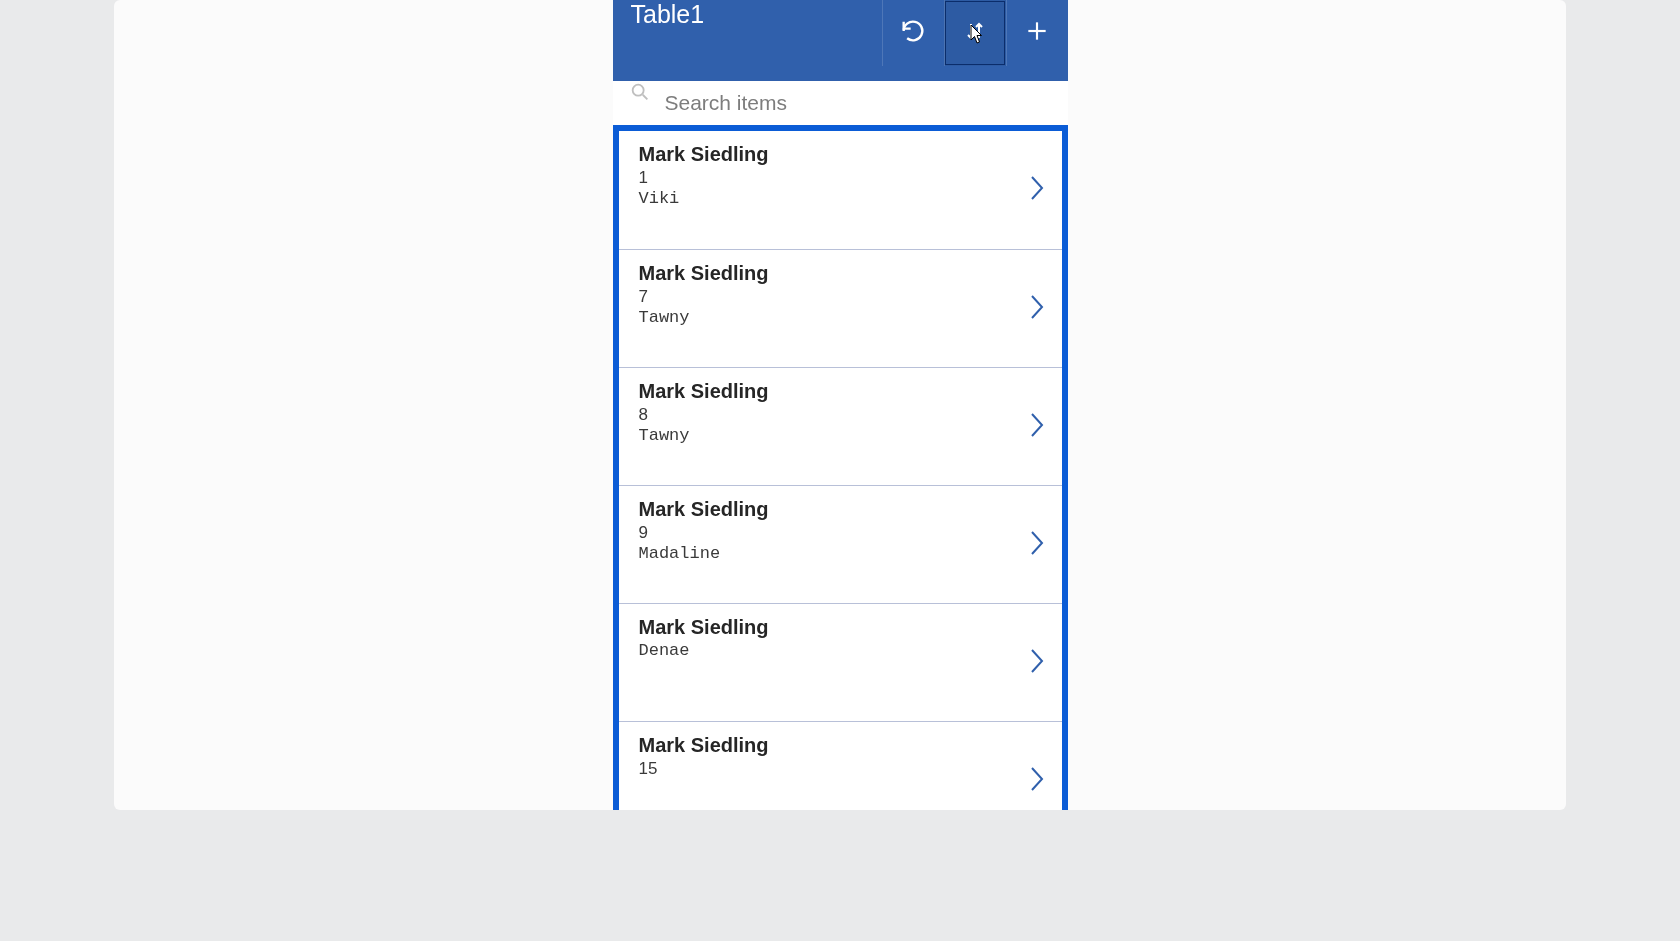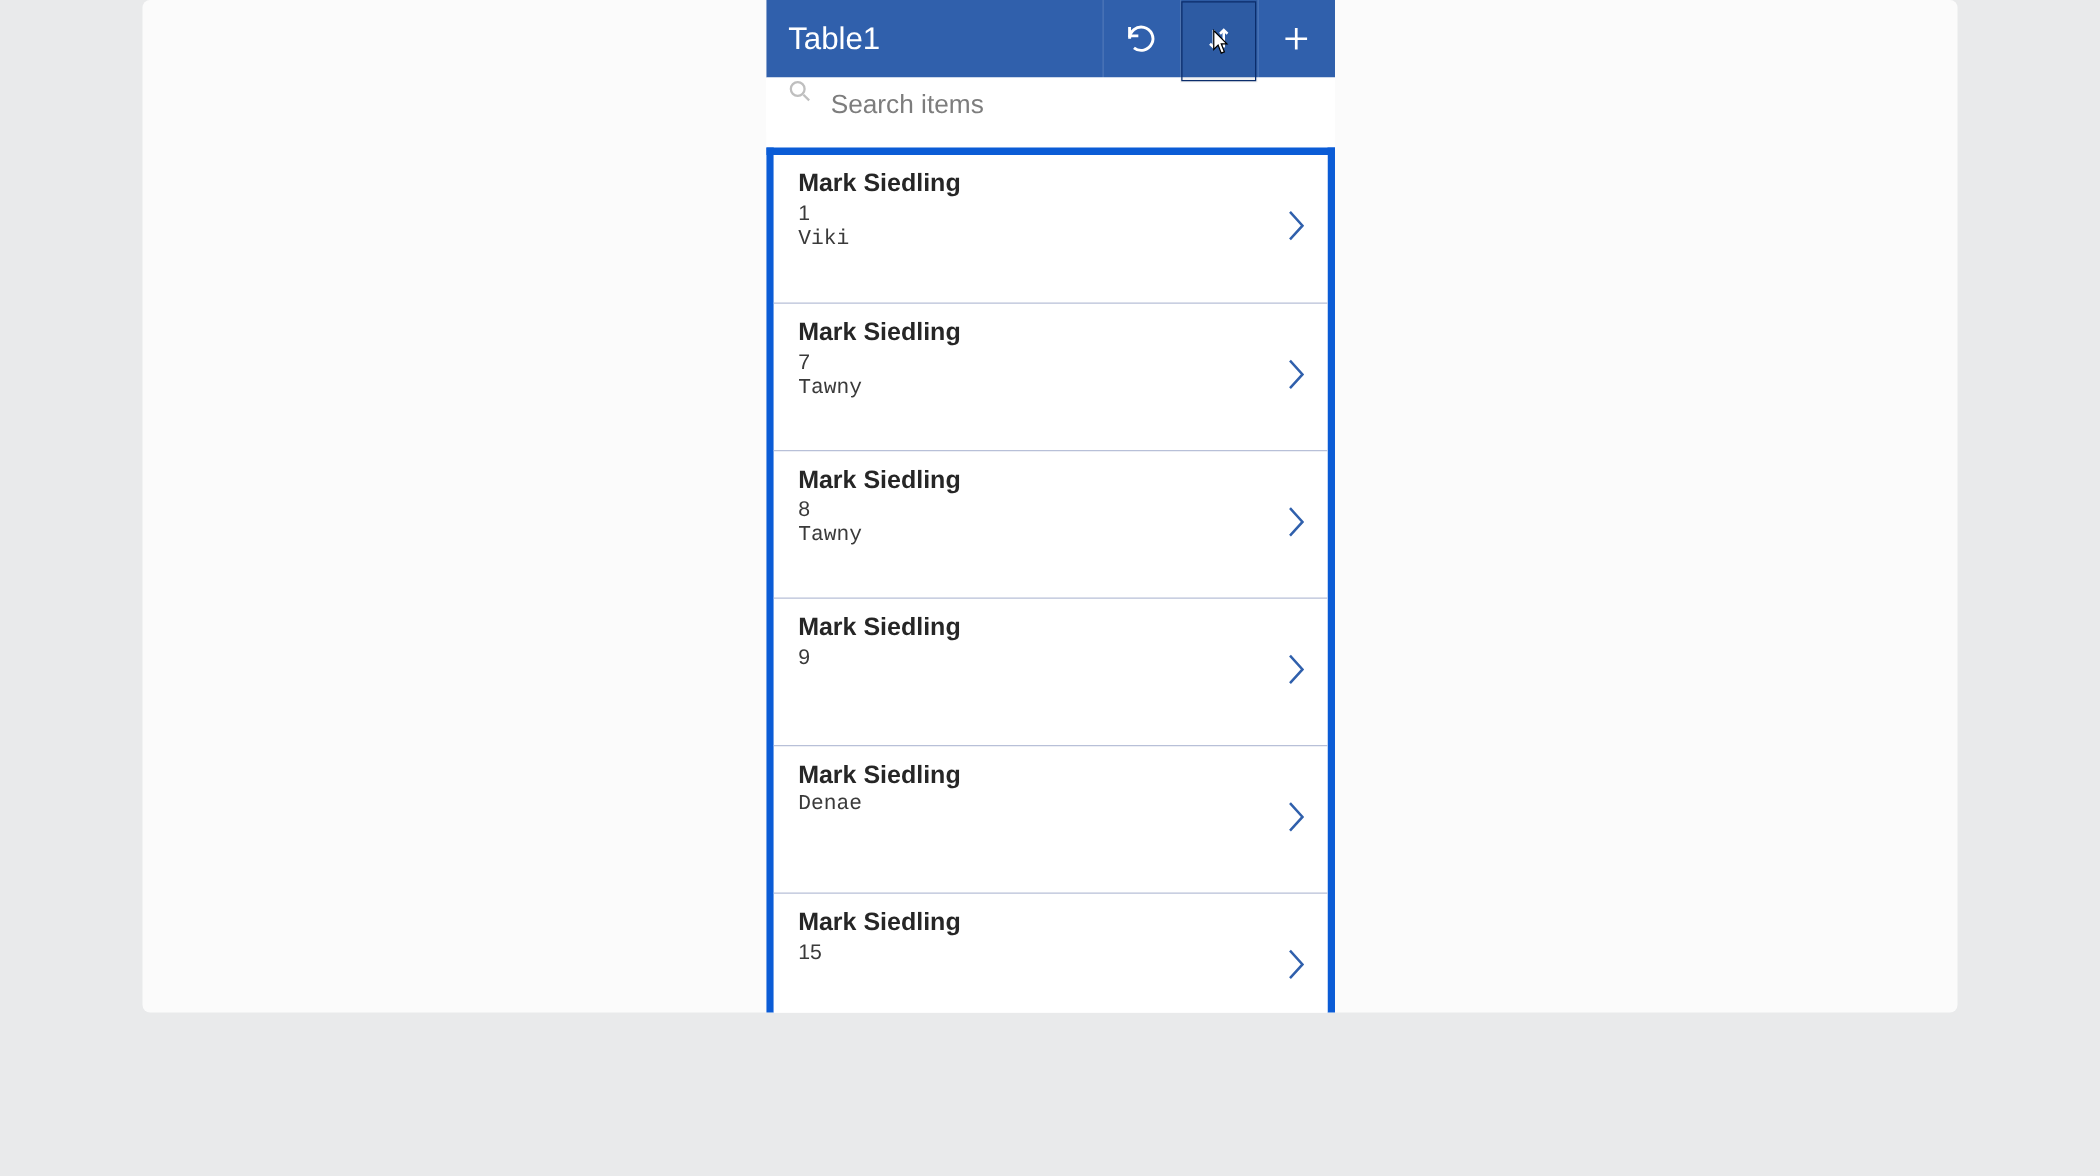--- a/index.html
+++ b/index.html
@@ -20,22 +20,22 @@
     body { padding-top:0; }
     .device {
       width:455px;
       background:#fff;
       position:relative;
       overflow:hidden;
     }
     .header {
       background:#3060ac;
       color:#fff;
-      height:62px;
-      display:flex; align-items:center;
+      height:81px;
+      display:flex; align-items:flex-start;
       padding-left:18px;
     }
     .header-title { font-size:25px; font-weight:400; flex:1; }
     .header-actions { display:flex; align-items:stretch; height:100%; }
     .hbtn {
       width:62px; height:66px;
       display:flex; align-items:center; justify-content:center;
       cursor:pointer;
       position:relative;
       border-left:1px solid rgba(255,255,255,0.15);
@@ -55,21 +55,21 @@
     }
     .searchbar .sicon { margin-right:14px; margin-left:4px; display:flex; }
     .searchbar input {
       border:none; outline:none; font-size:21px; color:#333; width:100%;
       background:transparent;
     }
     .searchbar input::placeholder { color:#7d7d7d; }
     .gallery-wrap {
       border:6px solid #0b5cd6;
       border-bottom:none;
-      margin-top:12px;
+      margin-top:0;
     }
     .gallery { background:#fff; }
     .item {
       position:relative;
       border-top:1px solid #b8c0d8;
       padding:12px 20px 30px 20px;
       min-height:118px;
     }
     .item:first-child { border-top:none; }
     .item .title { font-size:20px; font-weight:600; color:#262626; margin-bottom:2px; }
@@ -168,20 +168,21 @@
       <span>
         <svg width="18" height="30" viewBox="0 0 18 30" stroke-width="2">
           <path d="M4 4 L14 15 L4 26"></path>
         </svg>
       </span>
     </div>
           </div>
           <div class="item">
     <div class="title">Mark Siedling</div>
     <div class="num">9</div>
+    <div class="sub">Madaline</div>
     <div class="chev">
       <span>
         <svg width="18" height="30" viewBox="0 0 18 30" stroke-width="2">
           <path d="M4 4 L14 15 L4 26"></path>
         </svg>
       </span>
     </div>
           </div>
           <div class="item">
     <div class="title">Mark Siedling</div>

